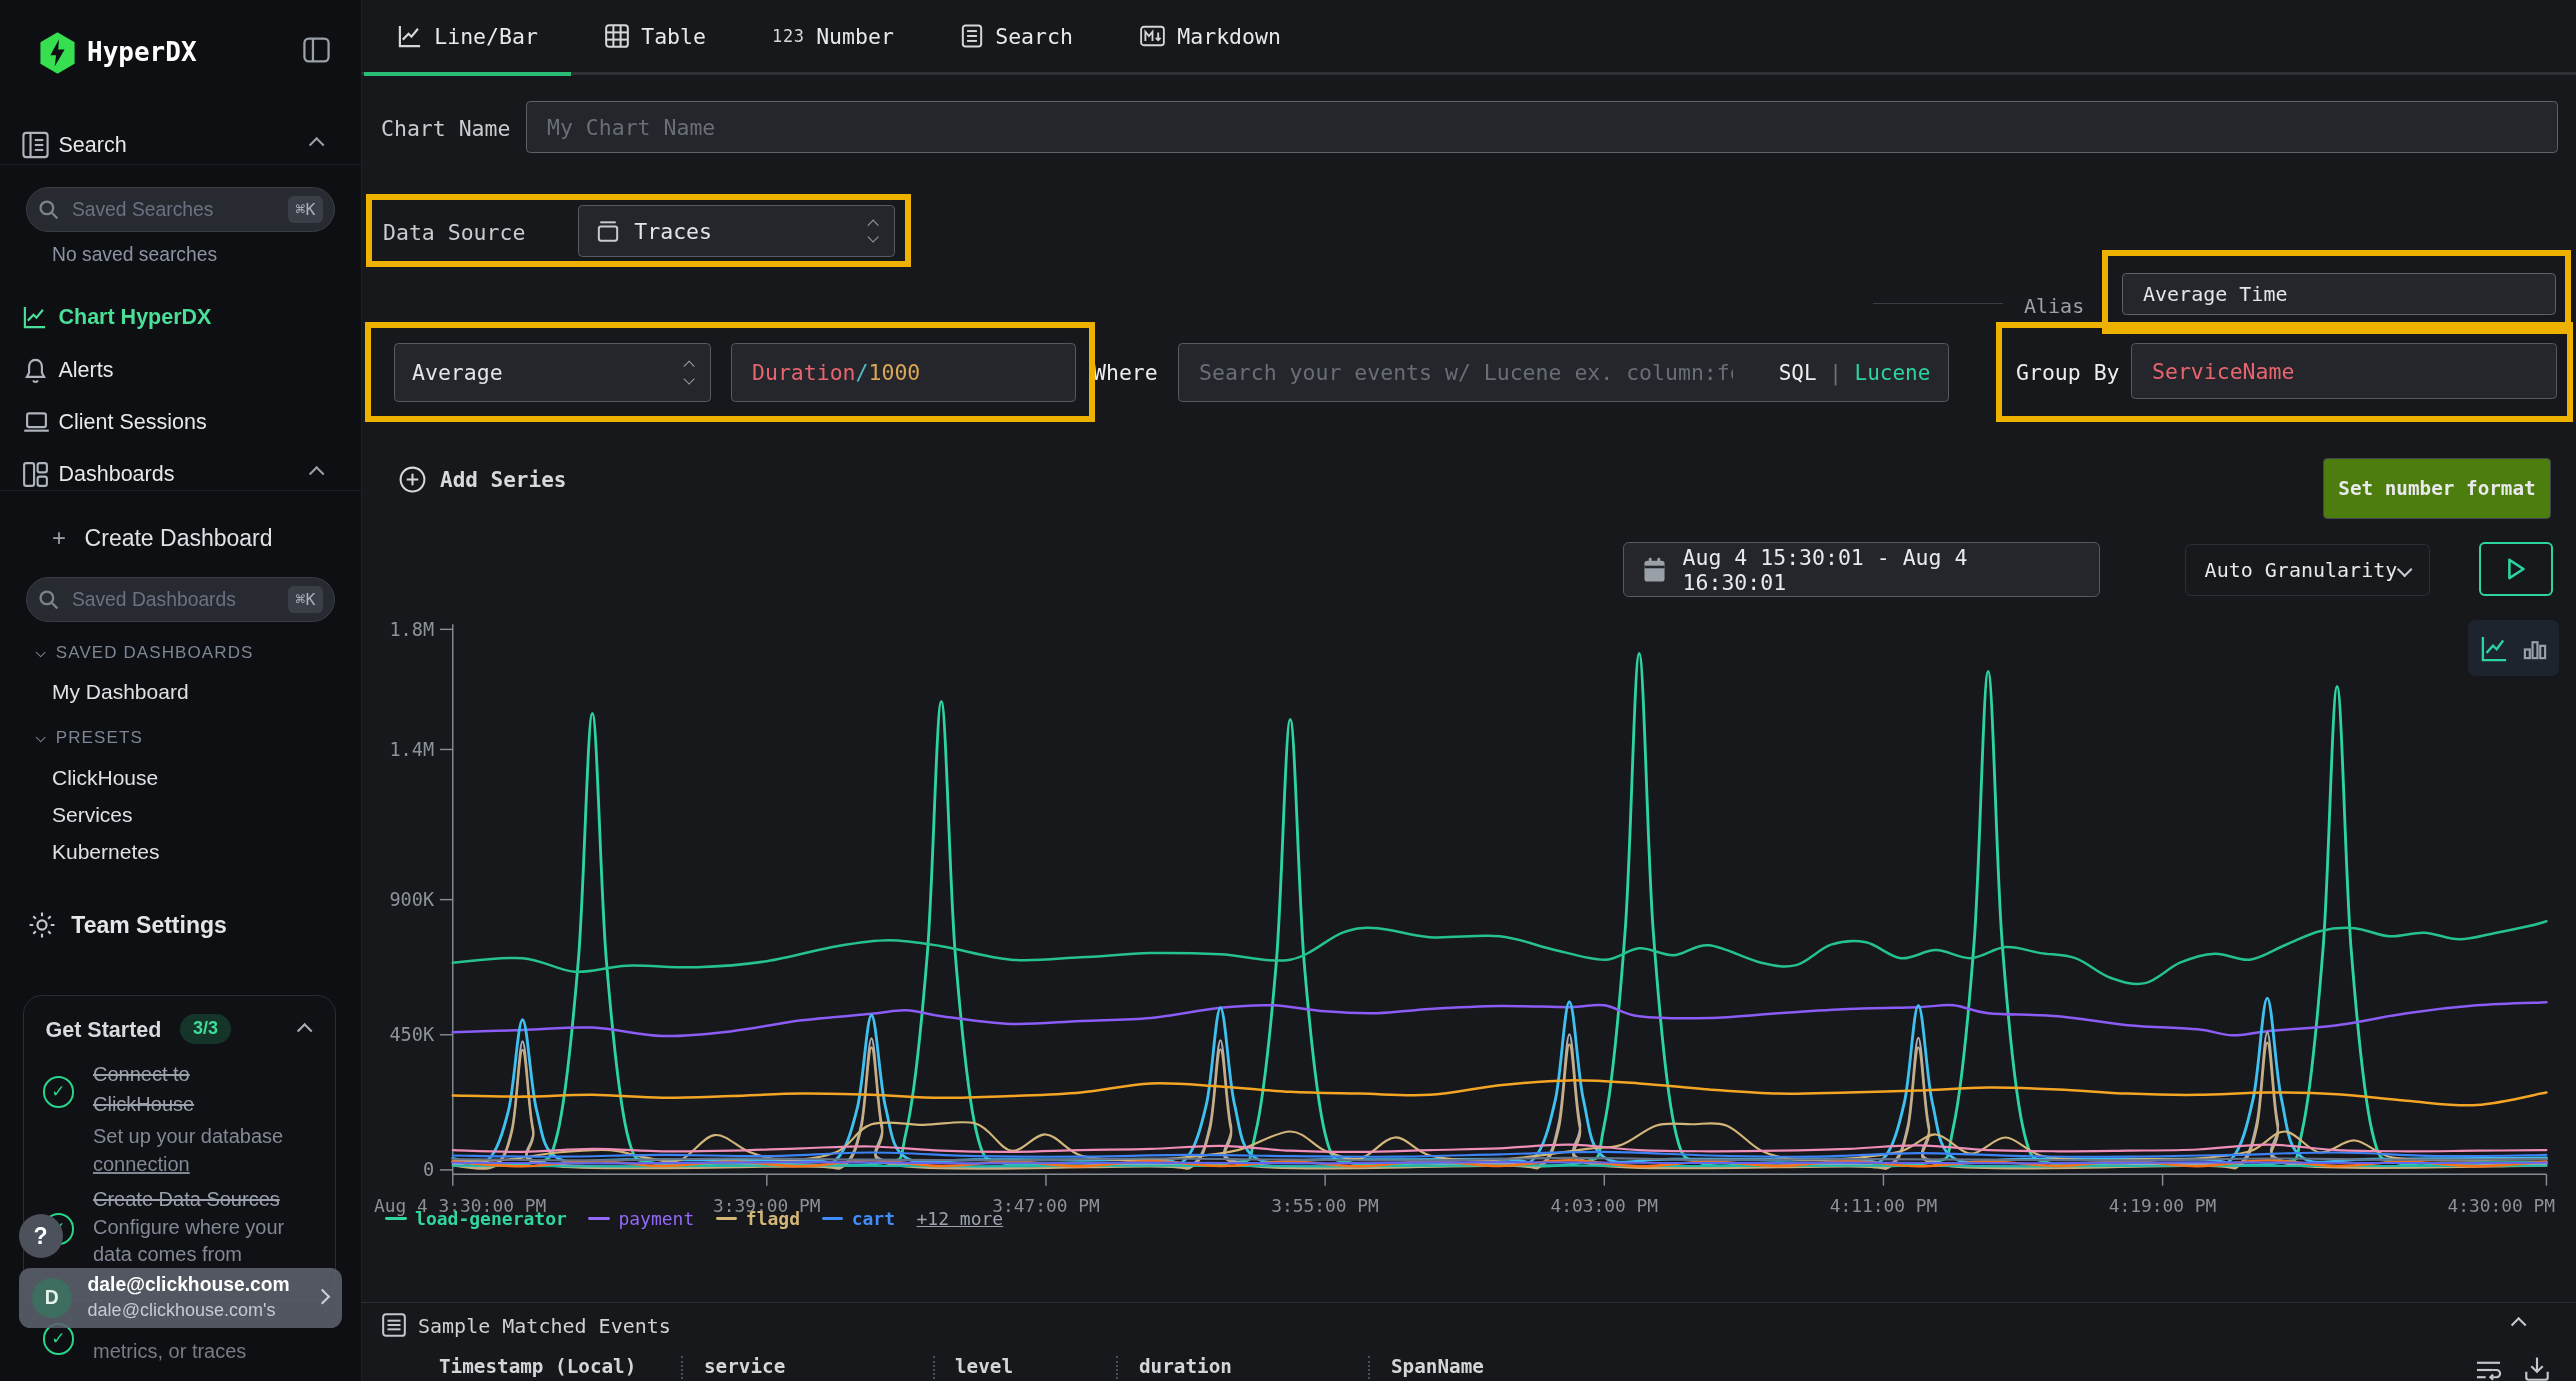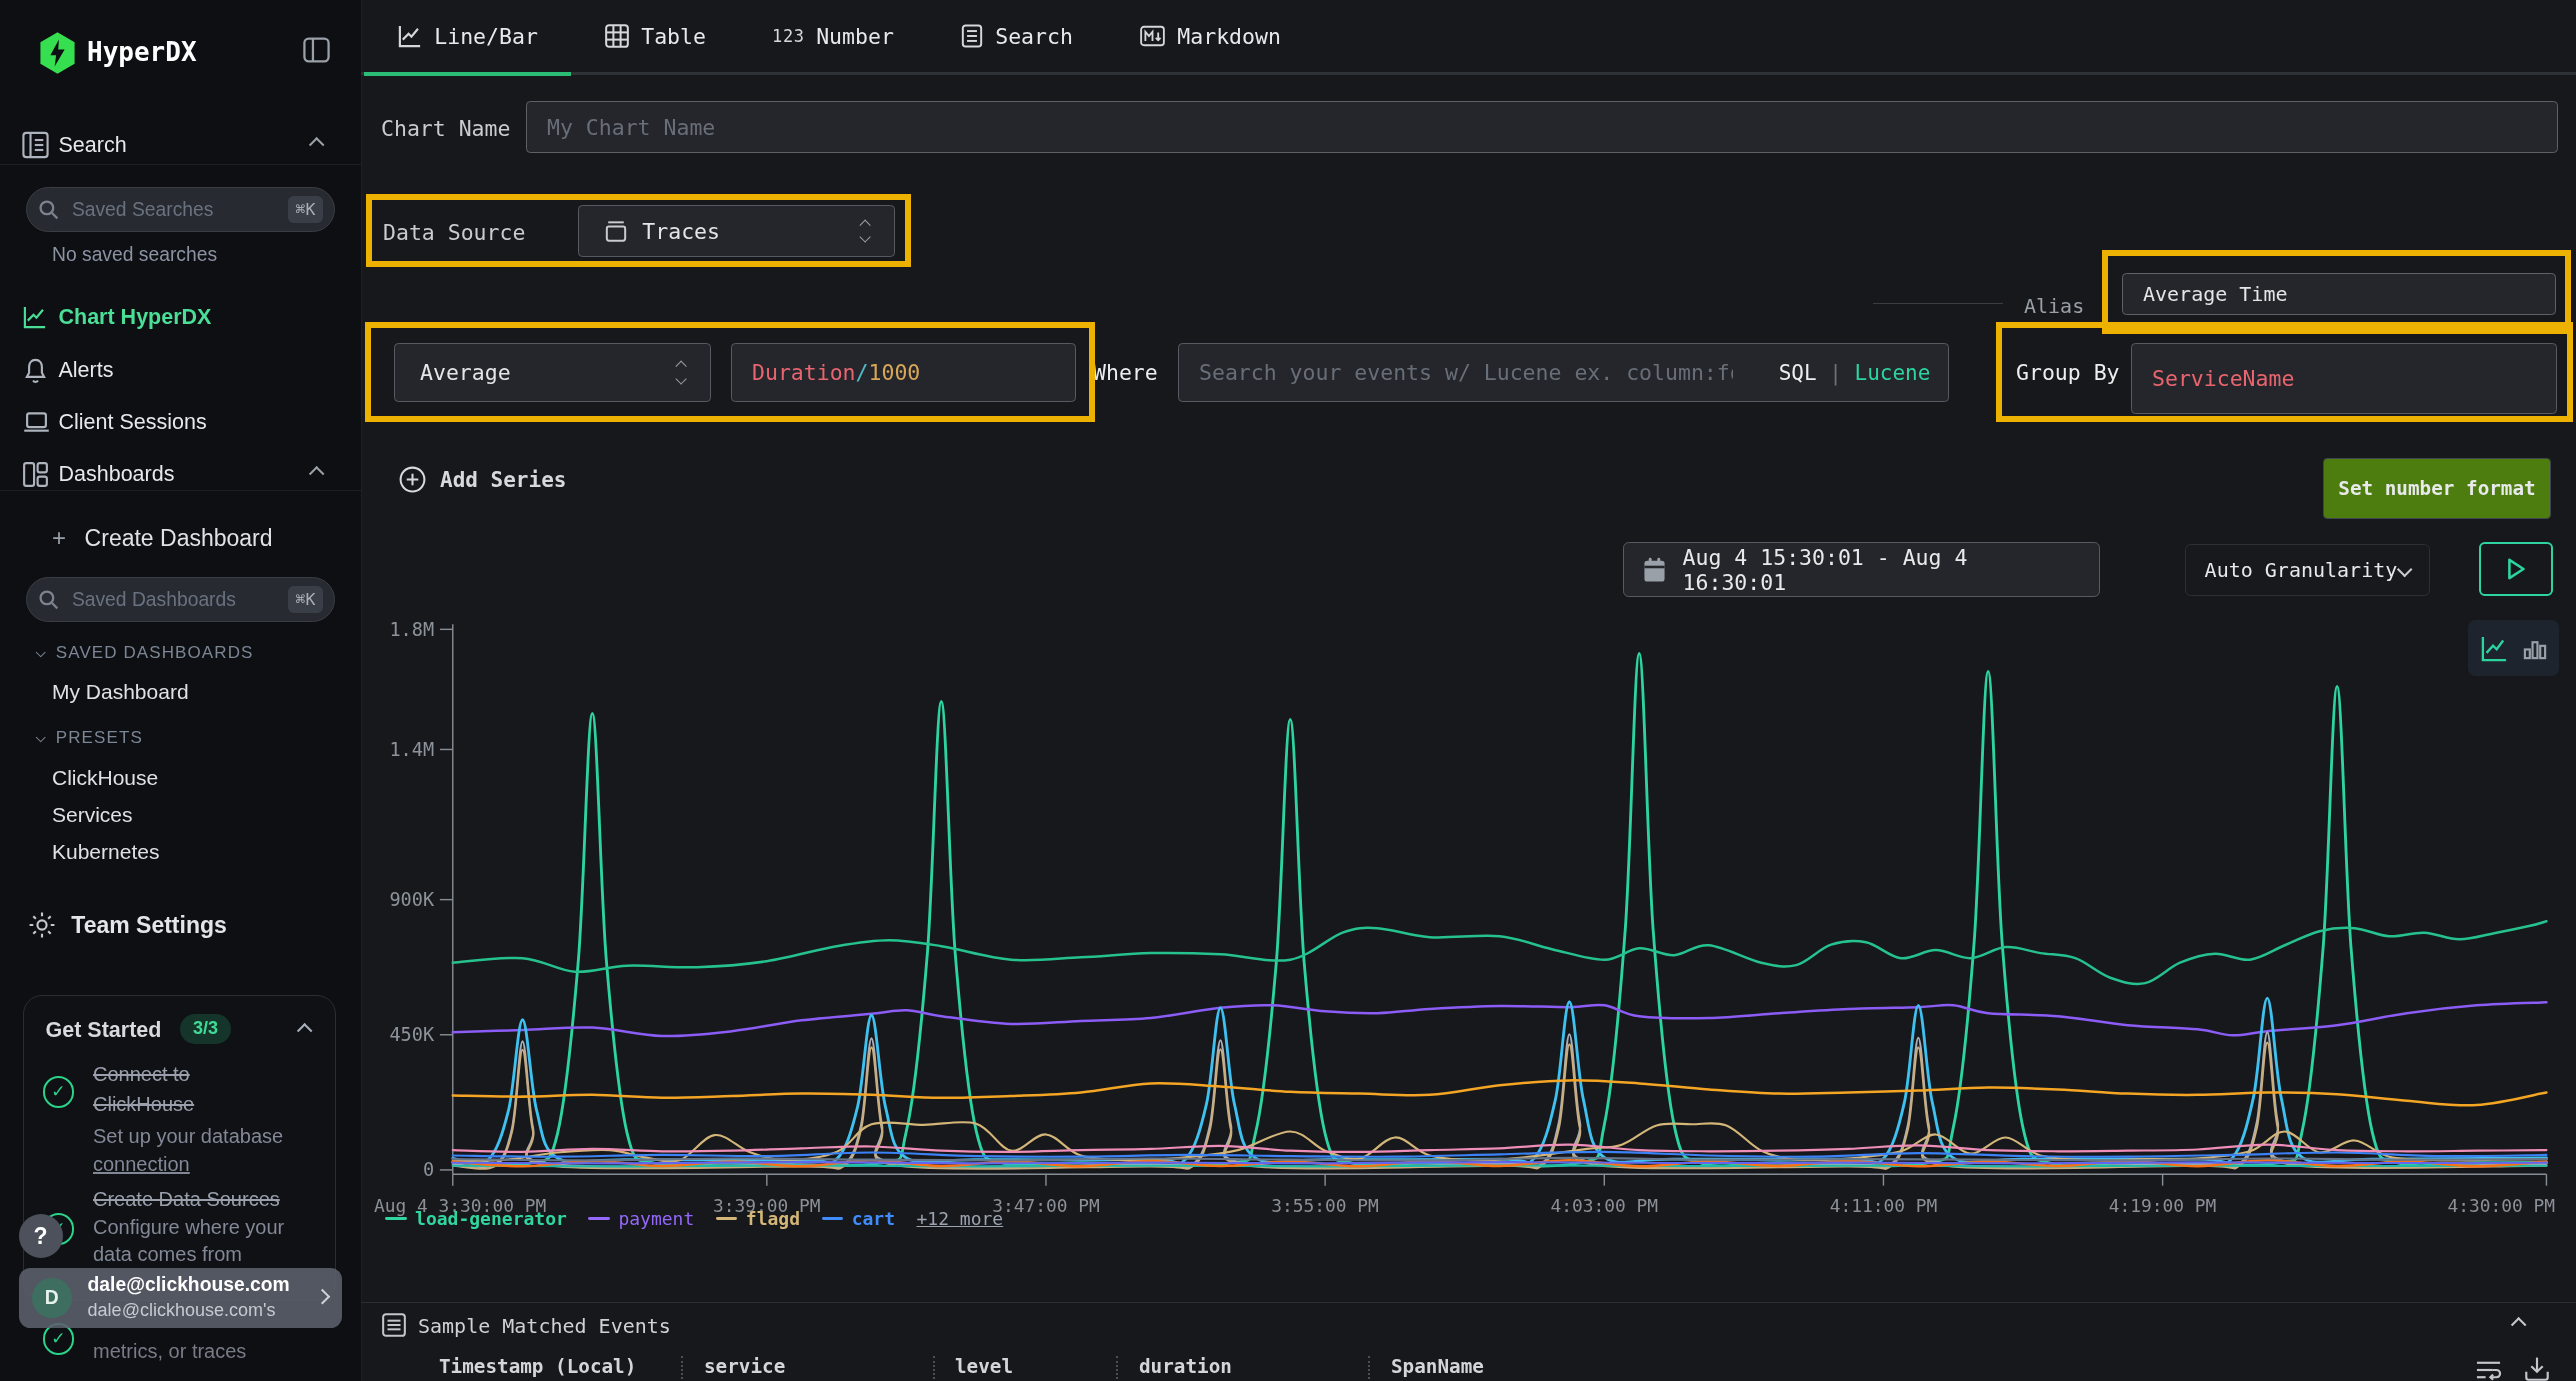--- a/index.html
+++ b/index.html
@@ -30,21 +30,21 @@
   #gs-card{position:absolute;left:23px;top:995px;width:313px;height:306px;border:1.4px solid #2a2d33;border-radius:19px;background:#0f1115;box-sizing:border-box;}
   .strike{text-decoration:line-through;}
   .ckc{position:absolute;width:31.5px;height:31.5px;border:2.1px solid #2ad489;border-radius:50%;box-sizing:border-box;color:#2ad489;display:flex;align-items:center;justify-content:center;font-size:17px;}
   
   #tabbar{position:absolute;left:361px;top:0;width:2215px;height:72px;border-bottom:3.6px solid #2e3136;display:flex;align-items:center;padding-left:2.9px;box-sizing:content-box;}
   .tab{height:72px;display:flex;align-items:center;gap:11.4px;padding:0 33px;color:#e8e9ea;font-size:21.5px;position:relative;cursor:pointer;}
   .tab.active::after{content:"";position:absolute;left:0;right:0;bottom:-3.6px;height:3.6px;background:#2bbd75;}
   .inp{background:#24262b;border:1.4px solid #565a62;border-radius:4.3px;color:#e4e5e7;box-sizing:border-box;font-size:21.5px;}
   input.inp{outline:none;padding:0 20px;}
   input.inp::placeholder{color:#686e78;}
-  .selbox{background:#24262b;border:1.4px solid #565a62;border-radius:4.3px;display:flex;align-items:center;box-sizing:border-box;color:#e4e5e7;font-size:21.5px;padding:0 25px;cursor:pointer;}
+  .selbox{background:#24262b;border:1.4px solid #565a62;border-radius:4.3px;display:flex;align-items:center;box-sizing:border-box;color:#e4e5e7;font-size:21.5px;padding:0 17px;cursor:pointer;}
   .ann{position:absolute;border:6.4px solid #edb200;box-sizing:border-box;pointer-events:none;z-index:40;}
   .lab{color:#c9cbcf;font-size:21.5px;}
   .btn{background:#4d7c0f;border:1.4px solid #41454d;border-radius:4.3px;color:#e8e9ea;display:flex;align-items:center;justify-content:center;cursor:pointer;}
   svg{display:block;}
   .legend-item{display:flex;align-items:center;gap:8.6px;font-size:18px;}
   .legend-dash{display:inline-block;width:21.5px;height:2.9px;border-radius:1.4px;}
   .th{position:absolute;color:#d4d5d8;font-size:19.3px;font-weight:bold;top:1355px;}
   .thsep{position:absolute;top:1356px;height:23px;border-left:2.1px dotted #4a4e55;width:0;}
 </style>
 </head>
@@ -294,21 +294,21 @@
       <span style="color:#6b7179;">|</span>
       <span style="color:#2ed3a2;">Lucene</span>
     </span>
   </div>
 
   <div class="abs" style="left:1873px;top:303px;width:130px;height:1.4px;background:#3a3e44;"></div>
   <span class="abs mono" style="left:2024px;top:294px;color:#9aa0a8;font-size:20px;">Alias</span>
   <input class="abs mono inp" style="left: 2122px; top: 273px; width: 434px; height: 42px; font-size: 20px; border-color: rgb(93, 97, 104);" value="Average Time">
 
   <span class="abs mono" style="left:2016px;top:360px;color:#eceded;font-size:21.5px;">Group By</span>
-  <div class="abs mono inp" style="left:2131px;top:343px;width:426px;height:71px;display:flex;align-items:center;padding:0 20px;color:#e8656f;">
+  <div class="abs mono inp" style="left:2131px;top:343px;width:426px;height:56px;display:flex;align-items:center;padding:0 20px;color:#e8656f;">
       <span>ServiceName</span>
     </div>
 
   <div class="ann" style="left:366px;top:194px;width:545px;height:73px;"></div>
   <div class="ann" style="left:365px;top:322px;width:730px;height:100px;"></div>
   <div class="ann" style="left:2102px;top:250px;width:469px;height:84px;"></div>
   <div class="ann" style="left:1996px;top:322px;width:577px;height:100px;"></div>
 
   <div class="abs mono" style="left:398px;top:465px;display:flex;align-items:center;gap:13px;color:#d8d9db;cursor:pointer;">
     <span style="display:flex;">

